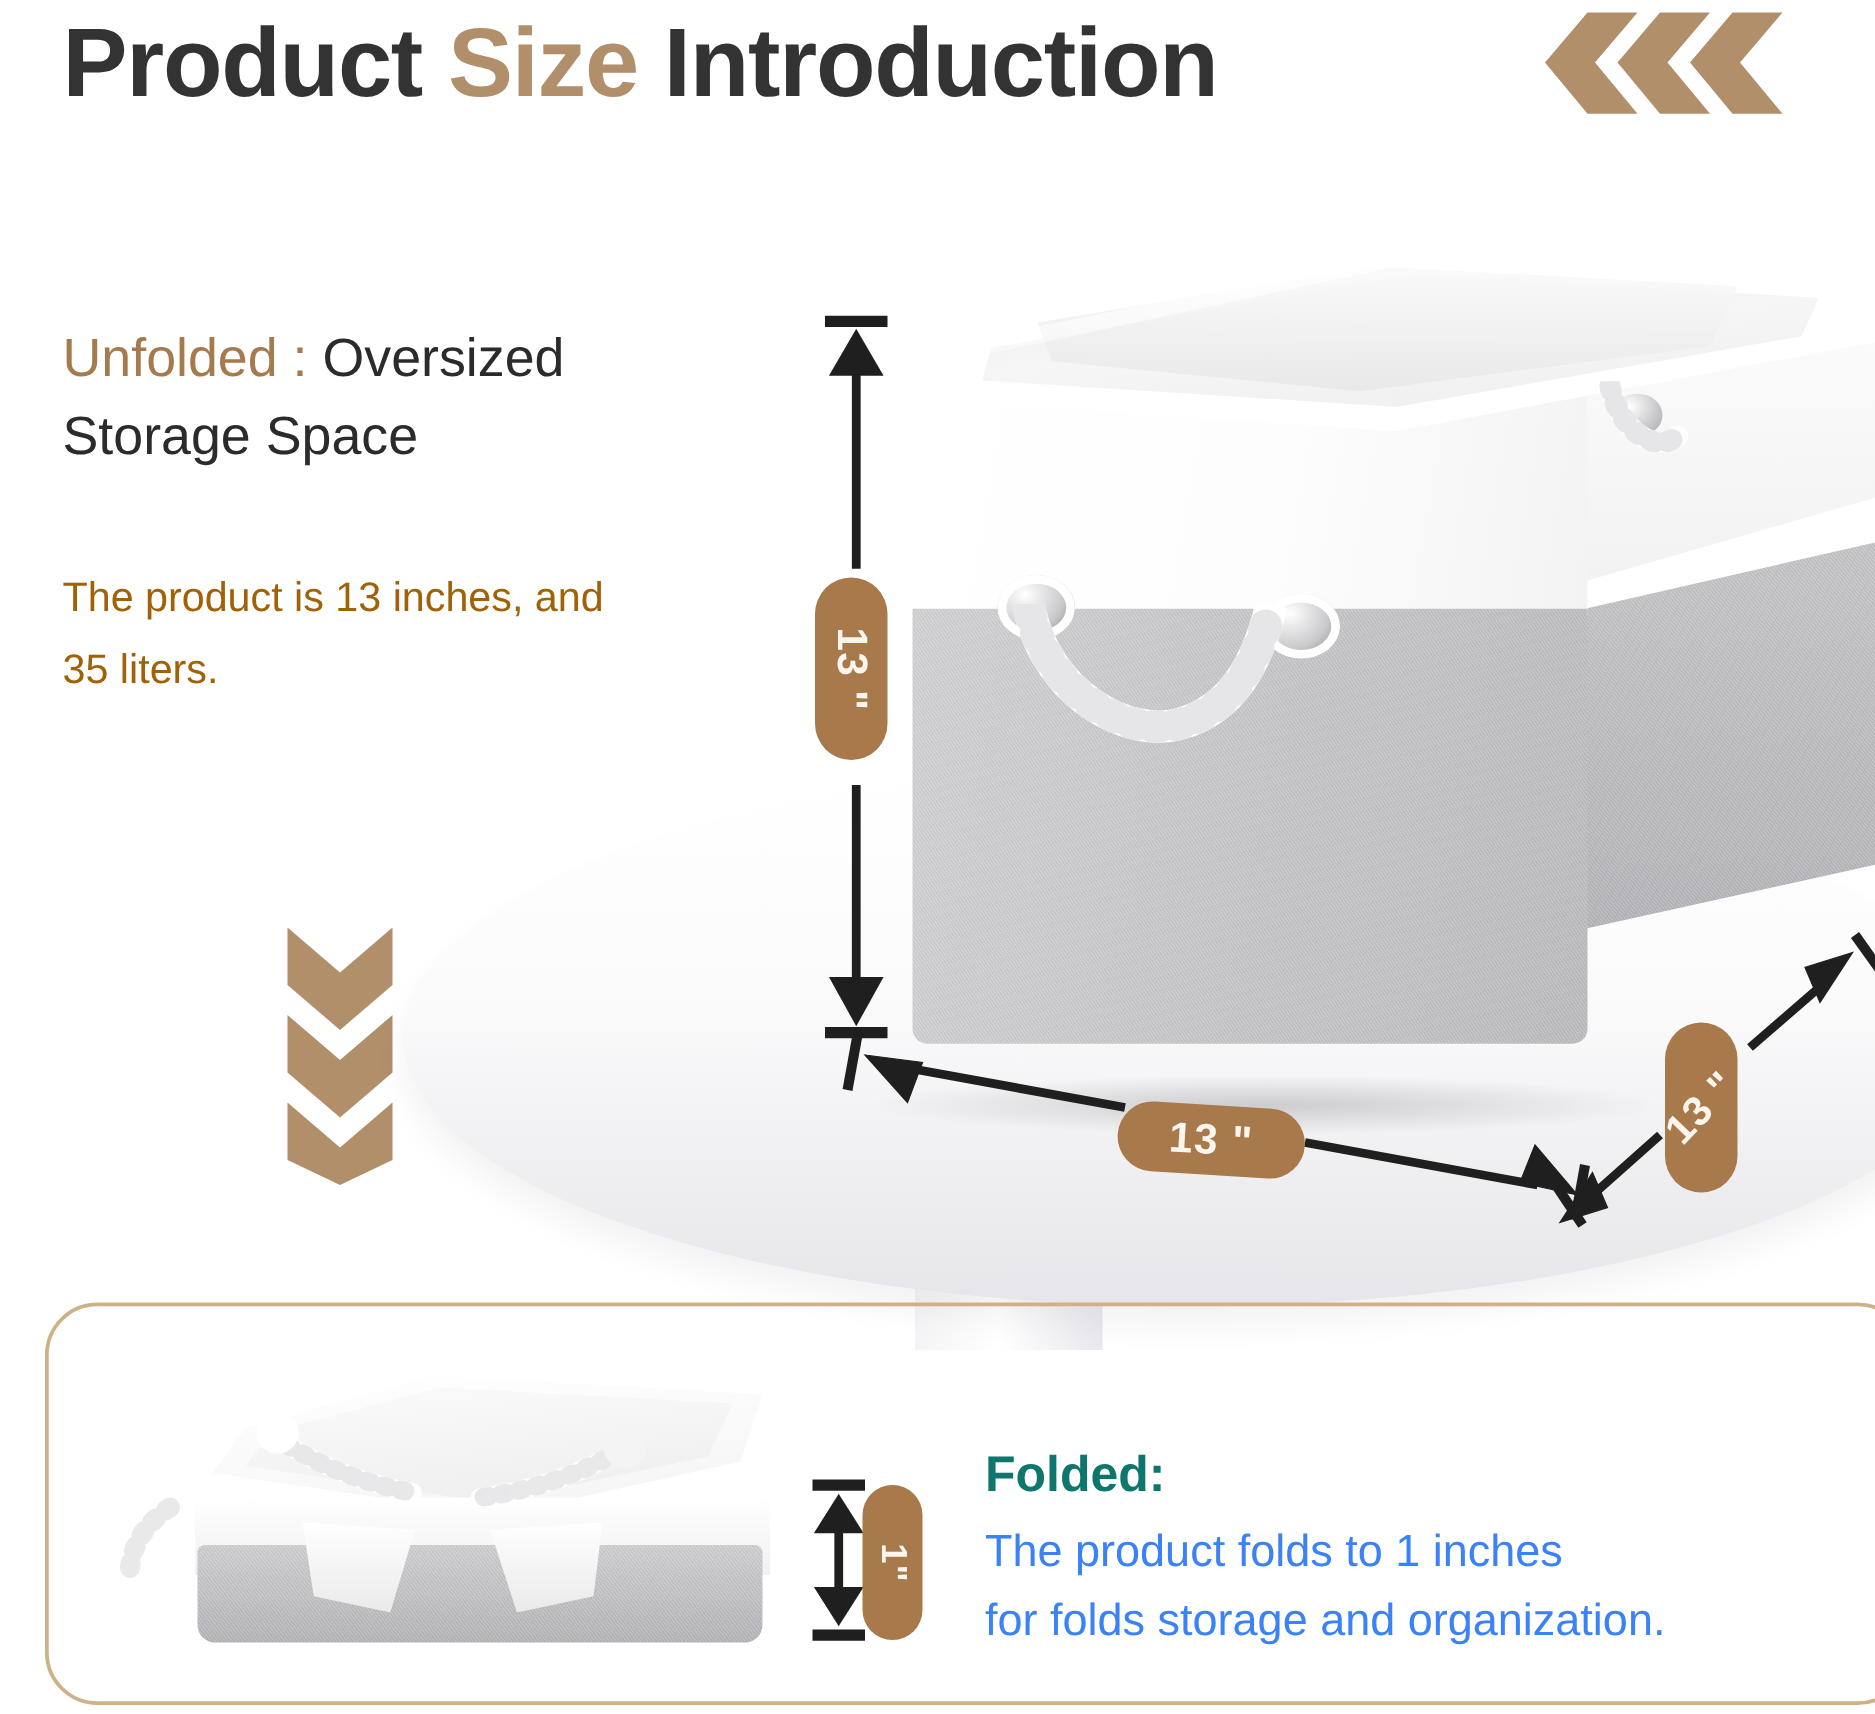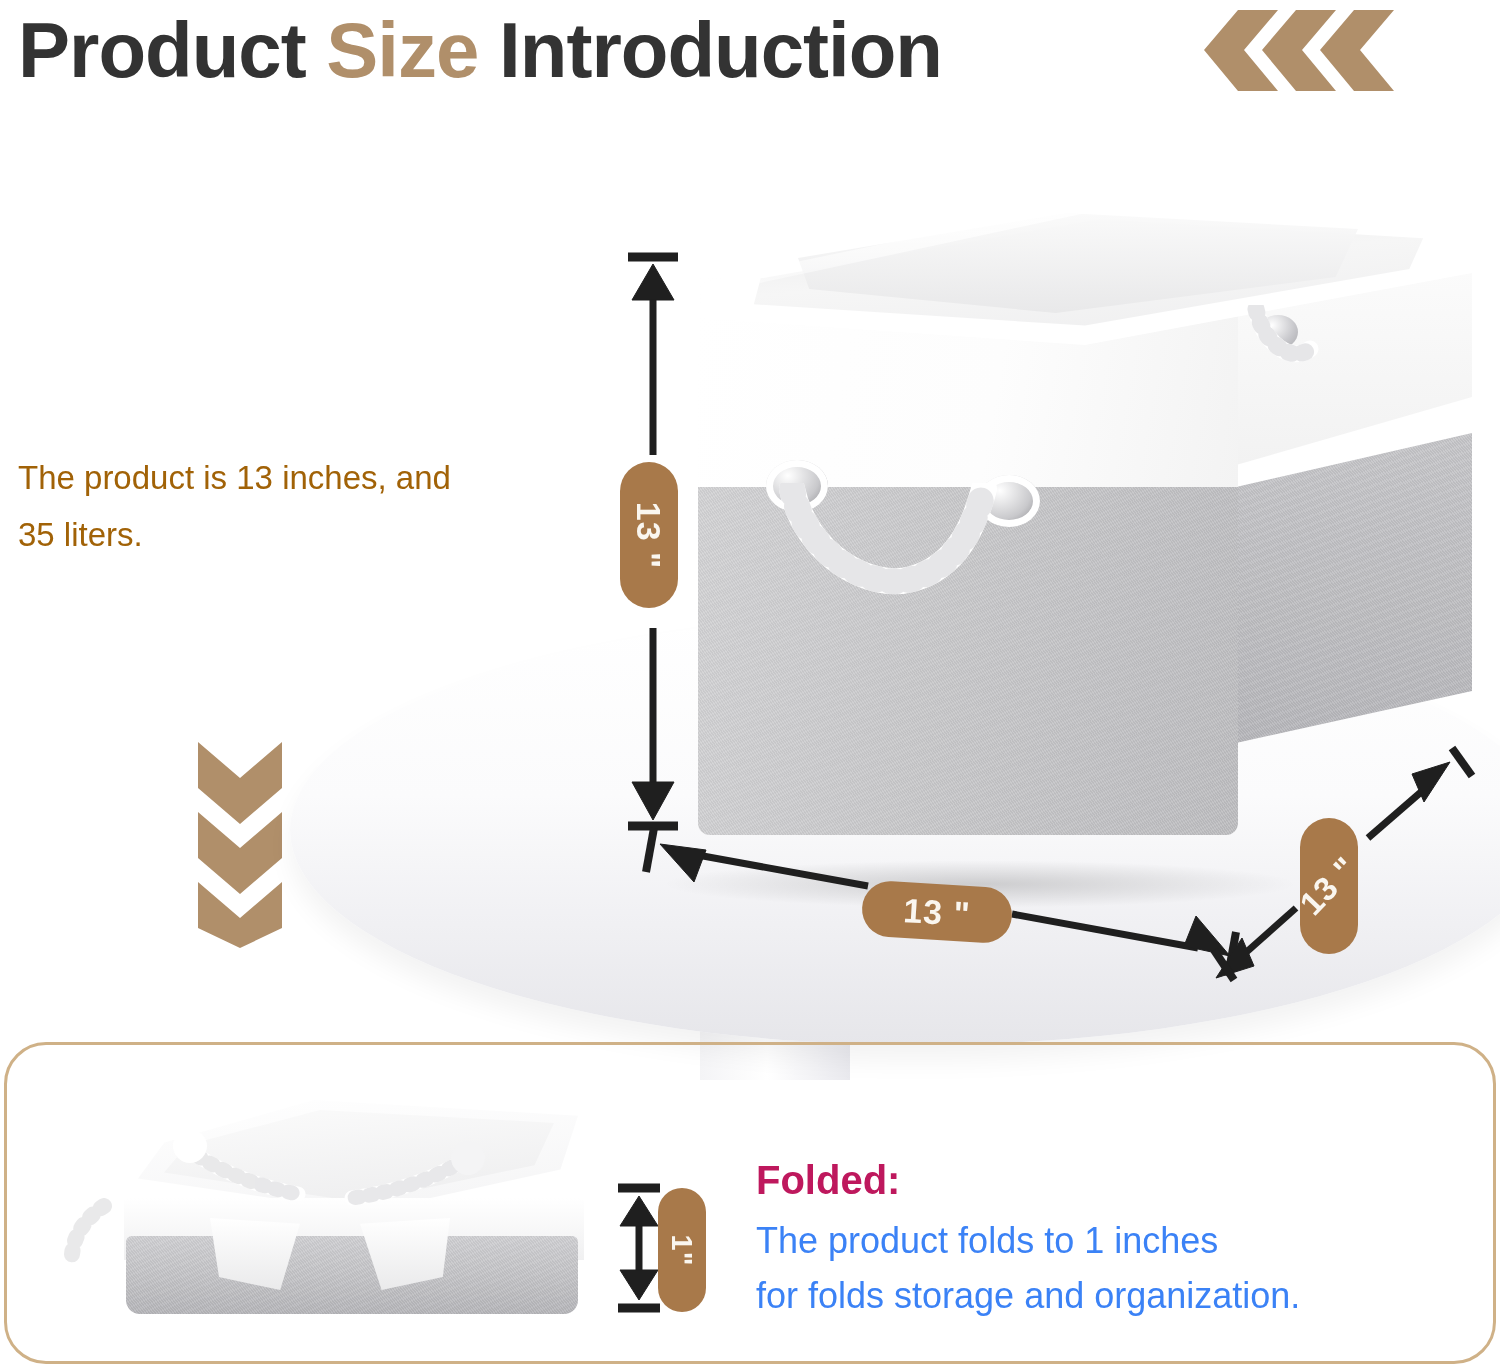--- a/index.html
+++ b/index.html
@@ -1,18 +1,18 @@
 <!DOCTYPE html>
 <html><head>
 <meta charset="utf-8">
 <style>
   * { margin:0; padding:0; box-sizing:border-box; }
   html,body { width:1500px; height:1371px; background:#ffffff;
               font-family:"Liberation Sans", sans-serif; overflow:hidden; }
-  #stage { position:relative; width:1327px; height:1371px; background:#fff; }
+  #stage { position:relative; width:1327px; height:1371px; background:#fff;margin-left:32px; }
 
   
   #title-row { position:absolute; left:18px; top:0px; width:1460px; height:105px; }
   #page-title { position:absolute; left:0; top:-2px; font-size:78px; font-weight:bold;
                 color:#333333; letter-spacing:-1px; white-space:nowrap; line-height:105px; }
   #page-title .accent { color:#B08F6A; }
   #title-chevrons { position:absolute; left:1168px; top:8px; width:210px; height:85px; }
 
   
   #lead-heading { position:absolute; left:18px; top:256px; width:560px;
@@ -127,21 +127,21 @@
                    rgba(0,0,0,.035) 1px 2.2px);}
   .fold-flapL { position:absolute; left:150px; top:128px; width:90px; height:72px;
         background:linear-gradient(180deg,#ffffff,#eaeaeb);
         clip-path:polygon(0 0,100% 8%,78% 100%,10% 82%); }
   .fold-flapR { position:absolute; left:300px; top:128px; width:90px; height:72px;
         background:linear-gradient(180deg,#ffffff,#eaeaeb);
         clip-path:polygon(0 8%,100% 0,92% 82%,24% 100%); }
   .fold-rope { position:absolute; }
 
   #folded-heading { position:absolute; left:756px; top:1158px; font-size:40px;
-        font-weight:bold; color:#be185d; }
+        font-weight:bold; color:#0f766e; }
   #folded-body { position:absolute; left:756px; top:1214px; width:700px; font-size:36px;
         line-height:1.52; color:#3b82f6; }
 </style>
 </head>
 <body>
 
 <div id="stage">
 
   <div id="title-row">
     <div id="page-title">
@@ -150,20 +150,24 @@
 
     <svg id="title-chevrons" viewBox="0 0 210 85">
       <g fill="#B08F6A">
         <polygon points="52,2 92,2 58,42 92,83 52,83 18,42"></polygon>
         <polygon points="110,2 150,2 116,42 150,83 110,83 76,42"></polygon>
         <polygon points="168,2 208,2 174,42 208,83 168,83 134,42"></polygon>
       </g>
     </svg>
   </div>
 
+  <div id="lead-heading">
+    <span class="accent">Unfolded : </span><span>Oversized</span><br>
+    <span>Storage Space</span>
+  </div>
 
   <div id="lead-body">
     <div>The product is 13 inches, and</div>
     <div>35 liters.</div>
   </div>
 
   <svg id="down-chevrons" viewBox="0 0 120 210">
     <g fill="#B08F6A">
       <polygon points="18,2 18,48 60,84 102,48 102,2 60,38"></polygon>
       <polygon points="18,72 18,118 60,154 102,118 102,72 60,108"></polygon>

